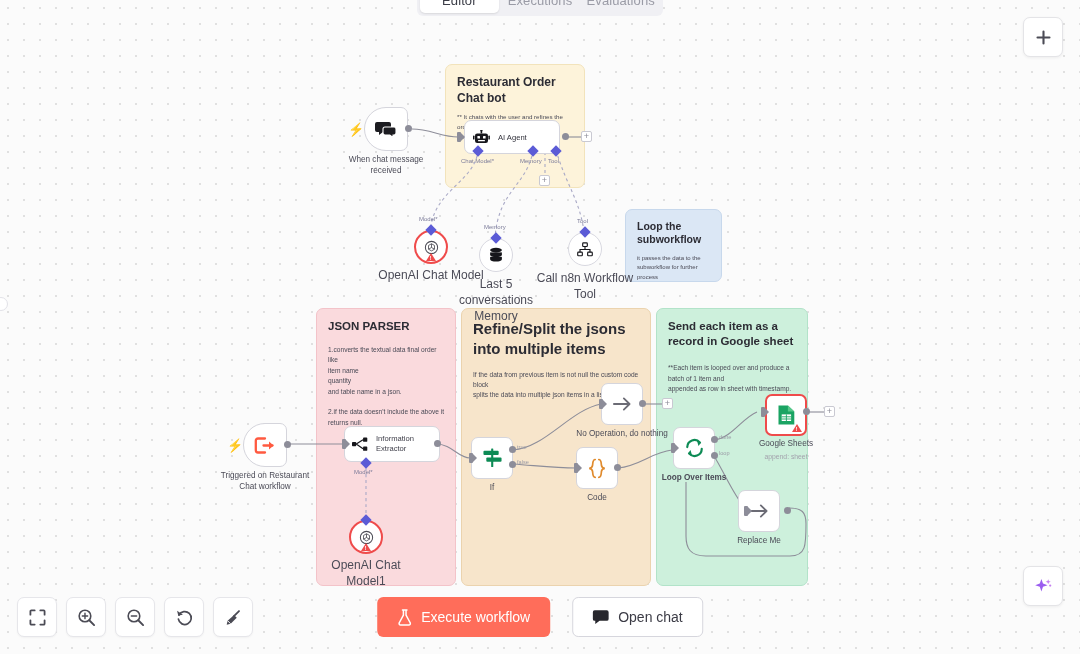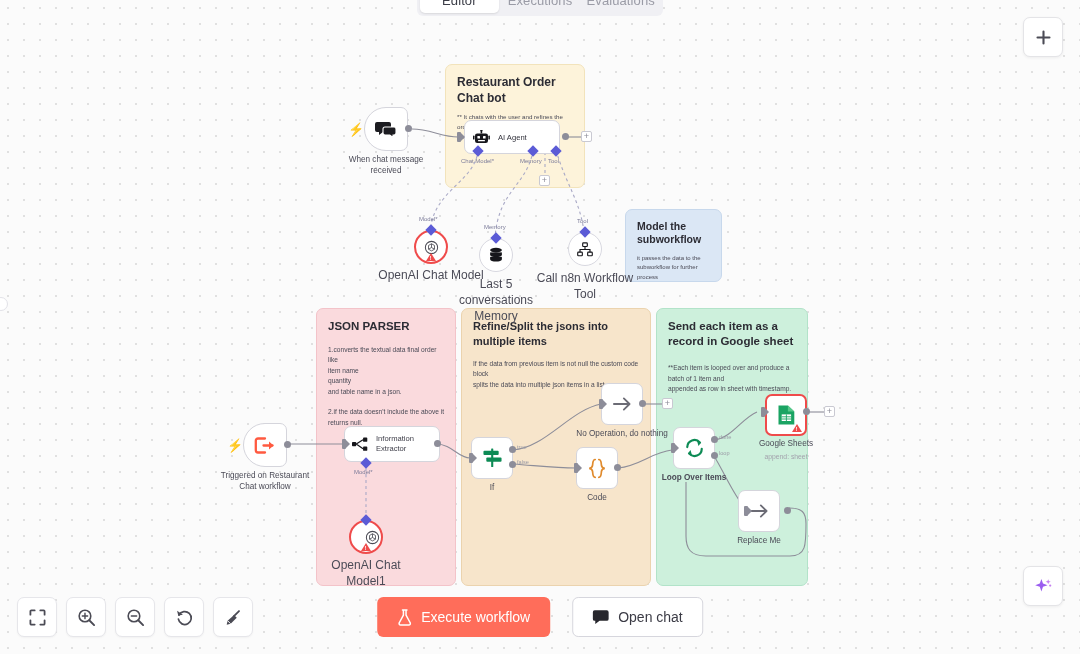--- a/index.html
+++ b/index.html
@@ -88,21 +88,21 @@
   #note-parser {
     left: 316px; top: 308px; width: 140px; height: 278px;
     background: #fadadd; border: 1px solid #f3c3c9;
   }
   #note-parser .s-title { font-size: 11.5px; margin-bottom: 11px; }
 
   #note-refine {
     left: 461px; top: 308px; width: 190px; height: 278px;
     background: #f7e5cb; border: 1px solid #ebd3ae;
   }
-  #note-refine .s-title { font-size: 11px; line-height: 1.32; margin-bottom: 11px; }
+  #note-refine .s-title { font-size: 15px; line-height: 1.32; margin-bottom: 11px; }
 
   #note-gsheet {
     left: 656px; top: 308px; width: 152px; height: 278px;
     background: #cdf0dc; border: 1px solid #b2e3c9;
   }
   #note-gsheet .s-title { font-size: 11.5px; line-height: 1.32; margin-bottom: 14px; }
 
   
   #wires { position: absolute; left: 0; top: 0; width: 1080px; height: 654px; pointer-events: none; }
 
@@ -294,21 +294,21 @@
       <circle cx="17.2" cy="9.6" r="1.1" fill="#c47ff0"></circle>
     </svg>
   </div>
 
   <div class="sticky" id="note-chatbot">
     <div class="s-title">Restaurant Order Chat bot</div>
     <div class="s-body">** It chats with the user and refines the order for the pos system in another workflow.</div>
   </div>
 
   <div class="sticky" id="note-subworkflow">
-    <div class="s-title">Model the subworkflow</div>
+    <div class="s-title">Loop the subworkflow</div>
     <div class="s-body">it passes the data to the subworkflow for further process</div>
   </div>
 
   <div class="sticky" id="note-parser">
     <div class="s-title">JSON PARSER</div>
     <div class="s-body">1.converts the textual data final order like
 item name
 quantity
 and table name in a json.
 
@@ -460,21 +460,21 @@
       <path d="M5 8.5 L13 3.3 M5 8.5 L13 14" stroke="#16161b" stroke-width="1.4" fill="none"></path>
     </svg>
     <span class="n-text">Information
 Extractor</span>
   </div>
   <div class="dot-in" style="left:342px; top:439px;"></div>
   <div class="dot-out" style="left:434px; top:440px;"></div>
   <div class="diamond" style="left:362px; top:459px;"></div>
   <div class="port-label" style="left:354px; top:469px;">Model*</div>
 
-  <div class="subnode err" style="left:349px; top:520px;justify-content:flex-end;">
+  <div class="subnode err" style="left:349px; top:520px;">
     <svg width="17" height="17" viewBox="0 0 20 20">
       <circle cx="10" cy="10" r="7.2" fill="none" stroke="#4b4b55" stroke-width="1.2"></circle>
       <path d="M6.5 7.6 L10 5.6 L13.5 7.6 L13.5 12 L10 14 L6.5 12 Z M10 5.6 V10 M10 10 L13.5 12 M10 10 L6.5 12" fill="none" stroke="#4b4b55" stroke-width="1"></path>
     </svg>
     <div class="warn-tri"></div>
     <div class="subnode-label">OpenAI Chat Model1</div>
   </div>
   <div class="diamond" style="left:362px; top:516px;"></div>
 
   <div class="node node-sq" style="left:471px; top:437px;">

